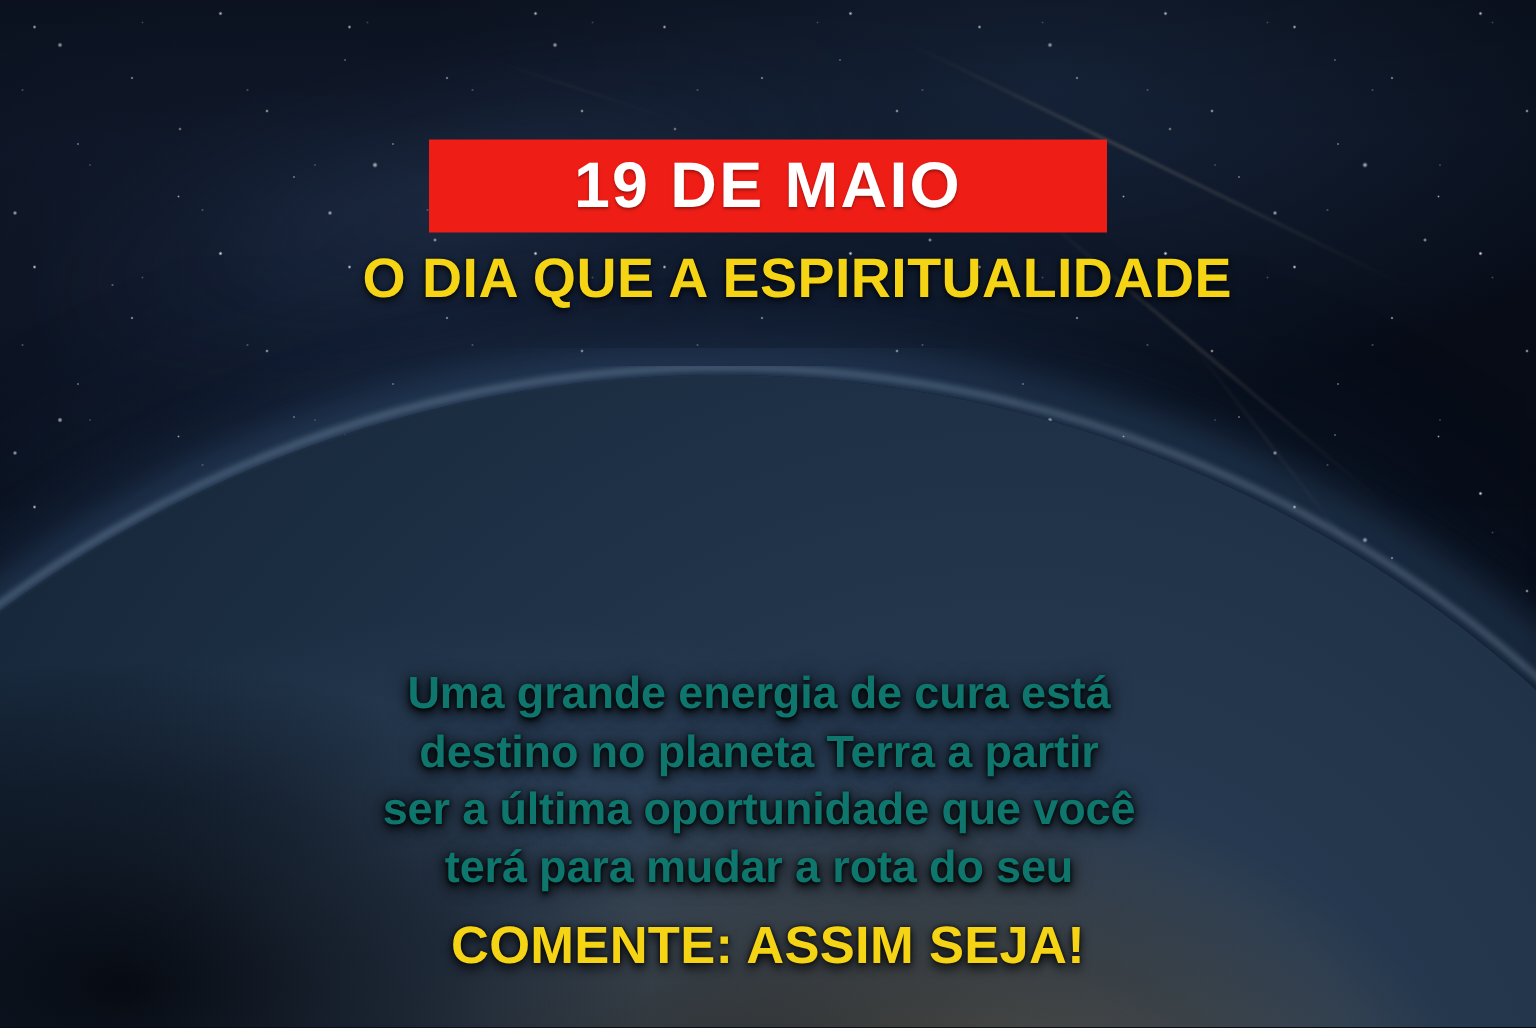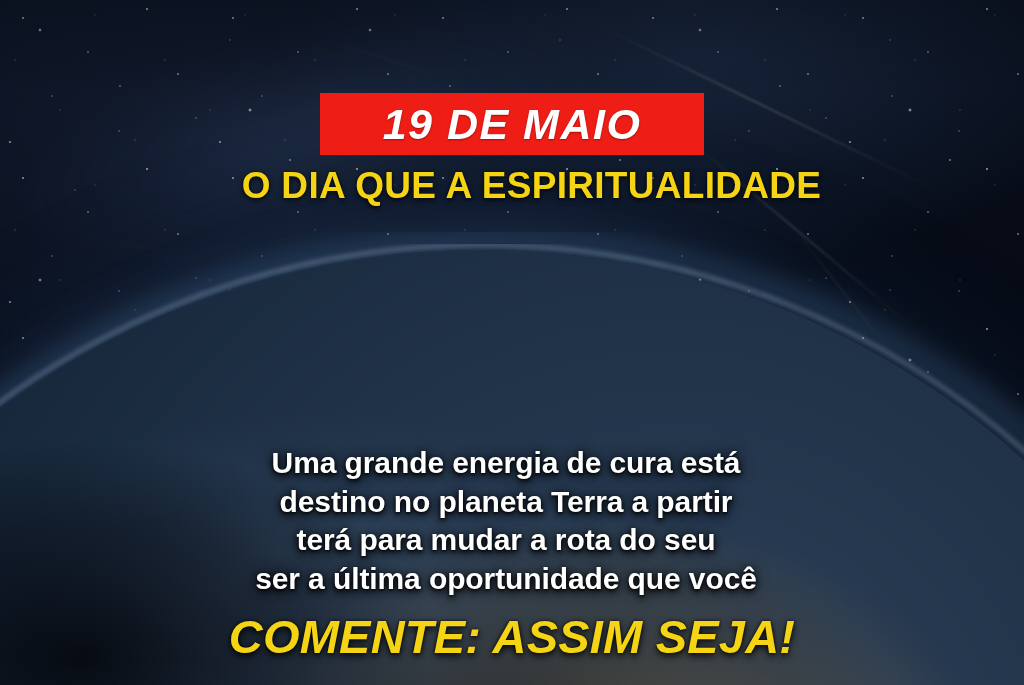--- a/index.html
+++ b/index.html
@@ -160,27 +160,26 @@
     inset: 0;
     z-index: 5;
     text-align: center;
   }
 
   .date-banner {
     position: absolute;
     left: 50%;
     transform: translateX(-50%);
     top: 93px;
-    width: 384px;
+    width: 452px;
     height: 62px;
     background: #ee1d16;
     display: flex;
     align-items: center;
     justify-content: center;
-    font-style: italic;
   }
   .date-banner-text {
     color: #ffffff;
     font-size: 43px;
     font-weight: bold;
     letter-spacing: 1.5px;
     line-height: 1;
     white-space: nowrap;
     text-shadow: 0 1px 2px rgba(0,0,0,.35);
   }
@@ -197,45 +196,44 @@
     line-height: 1.08;
     text-shadow: 0 2px 5px rgba(0,0,0,.75), 0 0 2px rgba(0,0,0,.6);
   }
   .headline div { white-space: nowrap; margin-left: 39px; }
 
   .body-copy {
     position: absolute;
     left: 0;
     right: 12px;
     top: 444px;
-    color: #ffffff;
+    color: #0f766e;
     font-size: 30px;
     font-weight: bold;
     line-height: 1.285;
     letter-spacing: -.1px;
     text-shadow:
       0 3px 7px rgba(0,0,0,.92),
       0 1px 3px rgba(0,0,0,.95),
       0 0 14px rgba(0,0,0,.7);
   }
   .body-copy div { white-space: nowrap; }
 
   .cta {
     position: absolute;
     left: 0;
     right: 0;
     top: 613px;
     color: #f4d415;
-    font-size: 47px;
+    font-size: 35px;
     font-weight: bold;
     letter-spacing: .2px;
     line-height: 1;
     white-space: nowrap;
     text-shadow: 0 3px 7px rgba(0,0,0,.88), 0 0 3px rgba(0,0,0,.8);
-    font-style: italic;
   }
 </style>
 </head>
 <body>
 
 <div id="poster">
 
   <div class="space-base"></div>
   <div class="milkyway"></div>
   <div class="stars stars-a"></div>
@@ -260,20 +258,20 @@
       <span class="date-banner-text">19 DE MAIO</span>
     </div>
 
     <div class="headline">
       <div>O DIA QUE A ESPIRITUALIDADE</div>
     </div>
 
     <div class="body-copy">
       <div>Uma grande energia de cura está</div>
       <div>destino no planeta Terra a partir</div>
+      <div>ser a última oportunidade que você</div>
       <div>terá para mudar a rota do seu</div>
-      <div>ser a última oportunidade que você</div>
     </div>
 
     <div class="cta">COMENTE: ASSIM SEJA!</div>
 
   </div>
 </div>
 
 </body></html>

